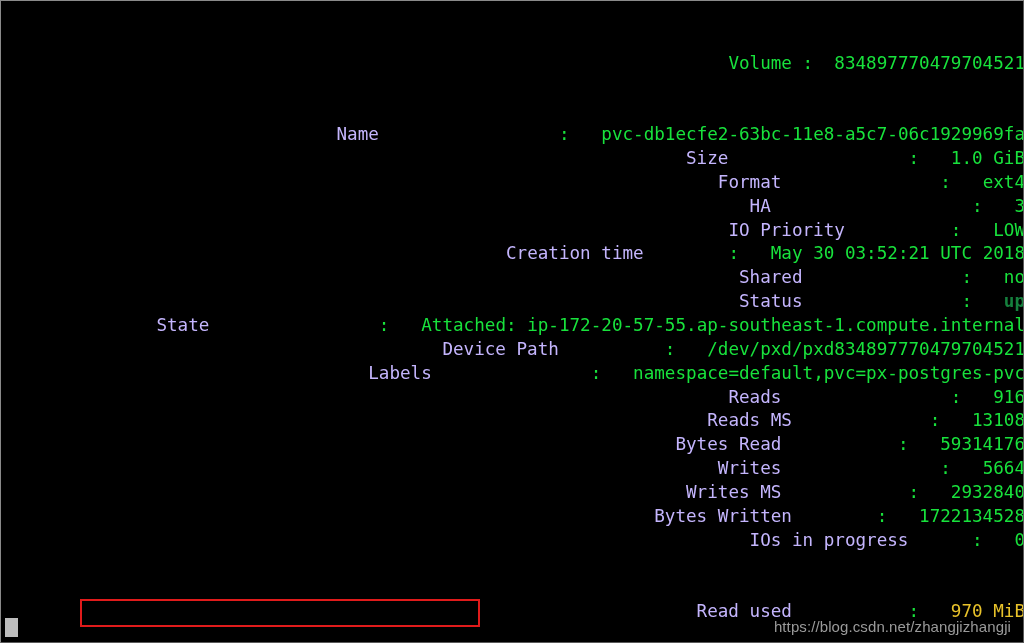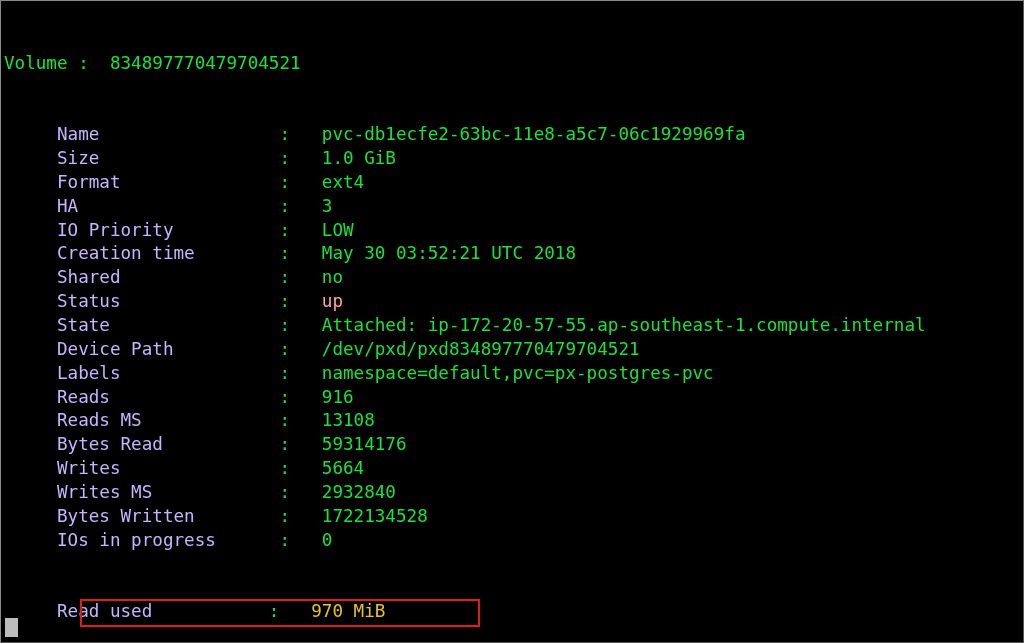--- a/index.html
+++ b/index.html
@@ -19,20 +19,21 @@
     position: relative;
     width: 1024px;
     height: 643px;
     background: #000000;
     box-sizing: border-box;
     border-top: 1px solid #8a8a8a;
     border-left: 1px solid #8a8a8a;
     border-right: 1px solid #5a5a5a;
     border-bottom: 1px solid #5a5a5a;
     overflow: hidden;
+    text-align: right;
   }
 
   
   .screen {
     position: absolute;
     left: 0;
     top: 0;
     width: 1024px;
     padding: 3px 0 0 3px;
     box-sizing: border-box;
@@ -47,21 +48,21 @@
     white-space: pre;
     height: 23.85px;
     font-size: 17.6px;
     line-height: 23.85px;
     color: #18e23c;
   }
 
   .key   { color: #c4b5fd; }
   .colon { color: #18e23c; }
   .val   { color: #18e23c; }
-  .val-dim { color: #fca5a5; }
+  .val-dim { color: #15803d; font-weight: bold; }
   .val-hl  { color: #e8c22a; }
 
   
   .prompt-line {
     position: absolute;
     left: 3px;
     bottom: 2px;
     font-size: 17.6px;
     line-height: 23.85px;
     white-space: pre;
@@ -109,13 +110,14 @@
     
     
     
     
   </div>
 
   <div class="prompt-line"><span class="cursor"></span></div>
 
   <div id="highlight-box" style="left: 79px; top: 598.094px; width: 400px; height: 27.8438px;"></div>
 
+  <div id="watermark">https://blog.csdn.net/zhangjizhangji</div>
 </div>
 
 </body></html>

